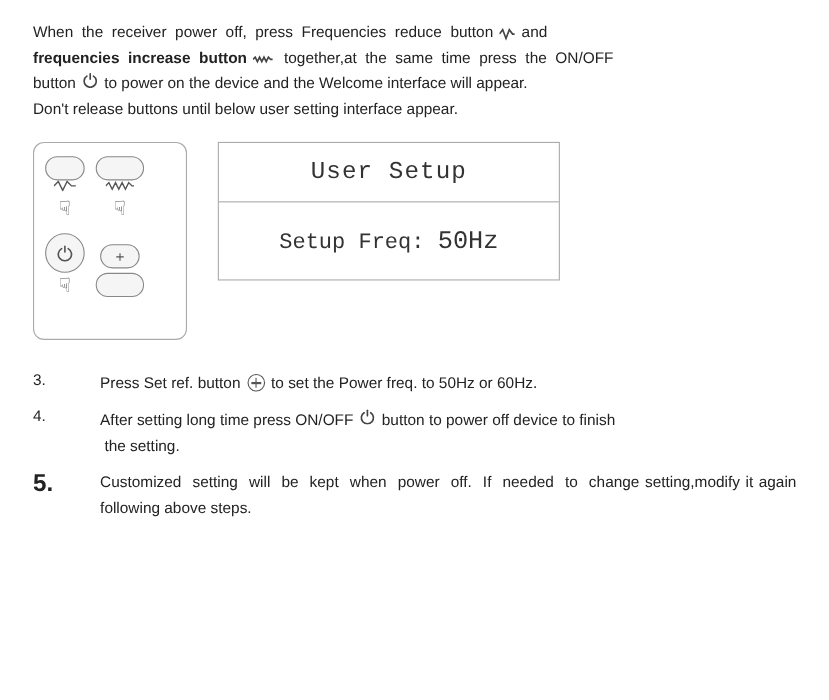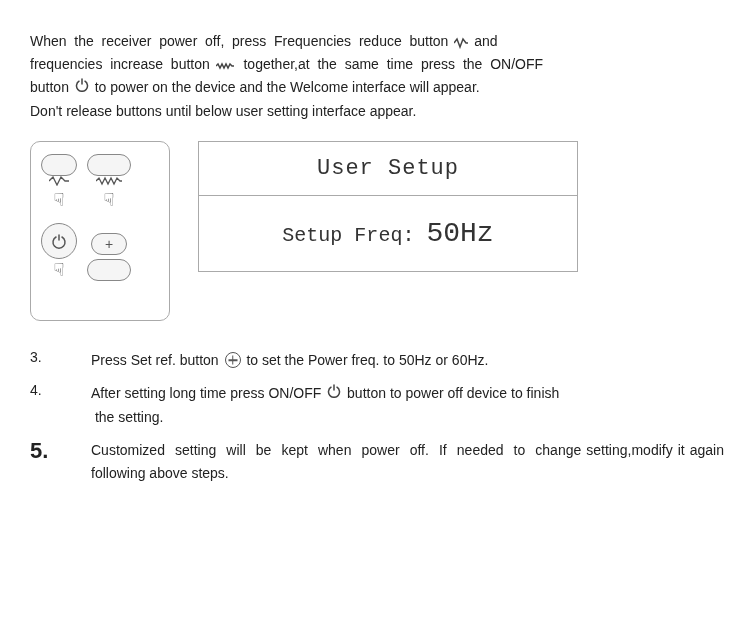--- a/index.html
+++ b/index.html
@@ -11,25 +11,24 @@
       color: #222;
       width: 754px;
       min-height: 636px;
       padding: 18px 30px 18px 30px;
     }
 
     .intro-text {
       line-height: 1.65;
       margin-bottom: 18px;
       text-align: justify;
-      margin-top: 12px;
     }
 
     .intro-text .bold {
-      font-weight: normal;
+      font-weight: bold;
     }
 
     .inline-icon {
       display: inline-block;
       font-size: 13px;
       vertical-align: middle;
       margin: 0 2px;
     }
 
     .middle-section {
@@ -136,21 +135,21 @@
       align-items: center;
       justify-content: center;
       font-size: 14px;
       color: #555;
       margin-top: 10px;
     }
 
     
     .setup-box {
       border: 1.5px solid #aaa;
-      width: 380px;
+      width: 311px;
       flex-shrink: 0;
     }
 
     .setup-title-bar {
       border-bottom: 1.5px solid #aaa;
       padding: 14px 20px;
       text-align: center;
     }
 
     .setup-title {
@@ -166,21 +165,21 @@
       text-align: center;
     }
 
     .freq-label {
       font-family: 'Courier New', Courier, monospace;
       font-size: 20px;
       color: #333;
     }
 
     .freq-value {
-      font-size: 28px;
+      font-size: 23px;
       font-weight: normal;
     }
 
     
     .steps-section {
       margin-top: 4px;
     }
 
     .step-item {
       display: flex;

